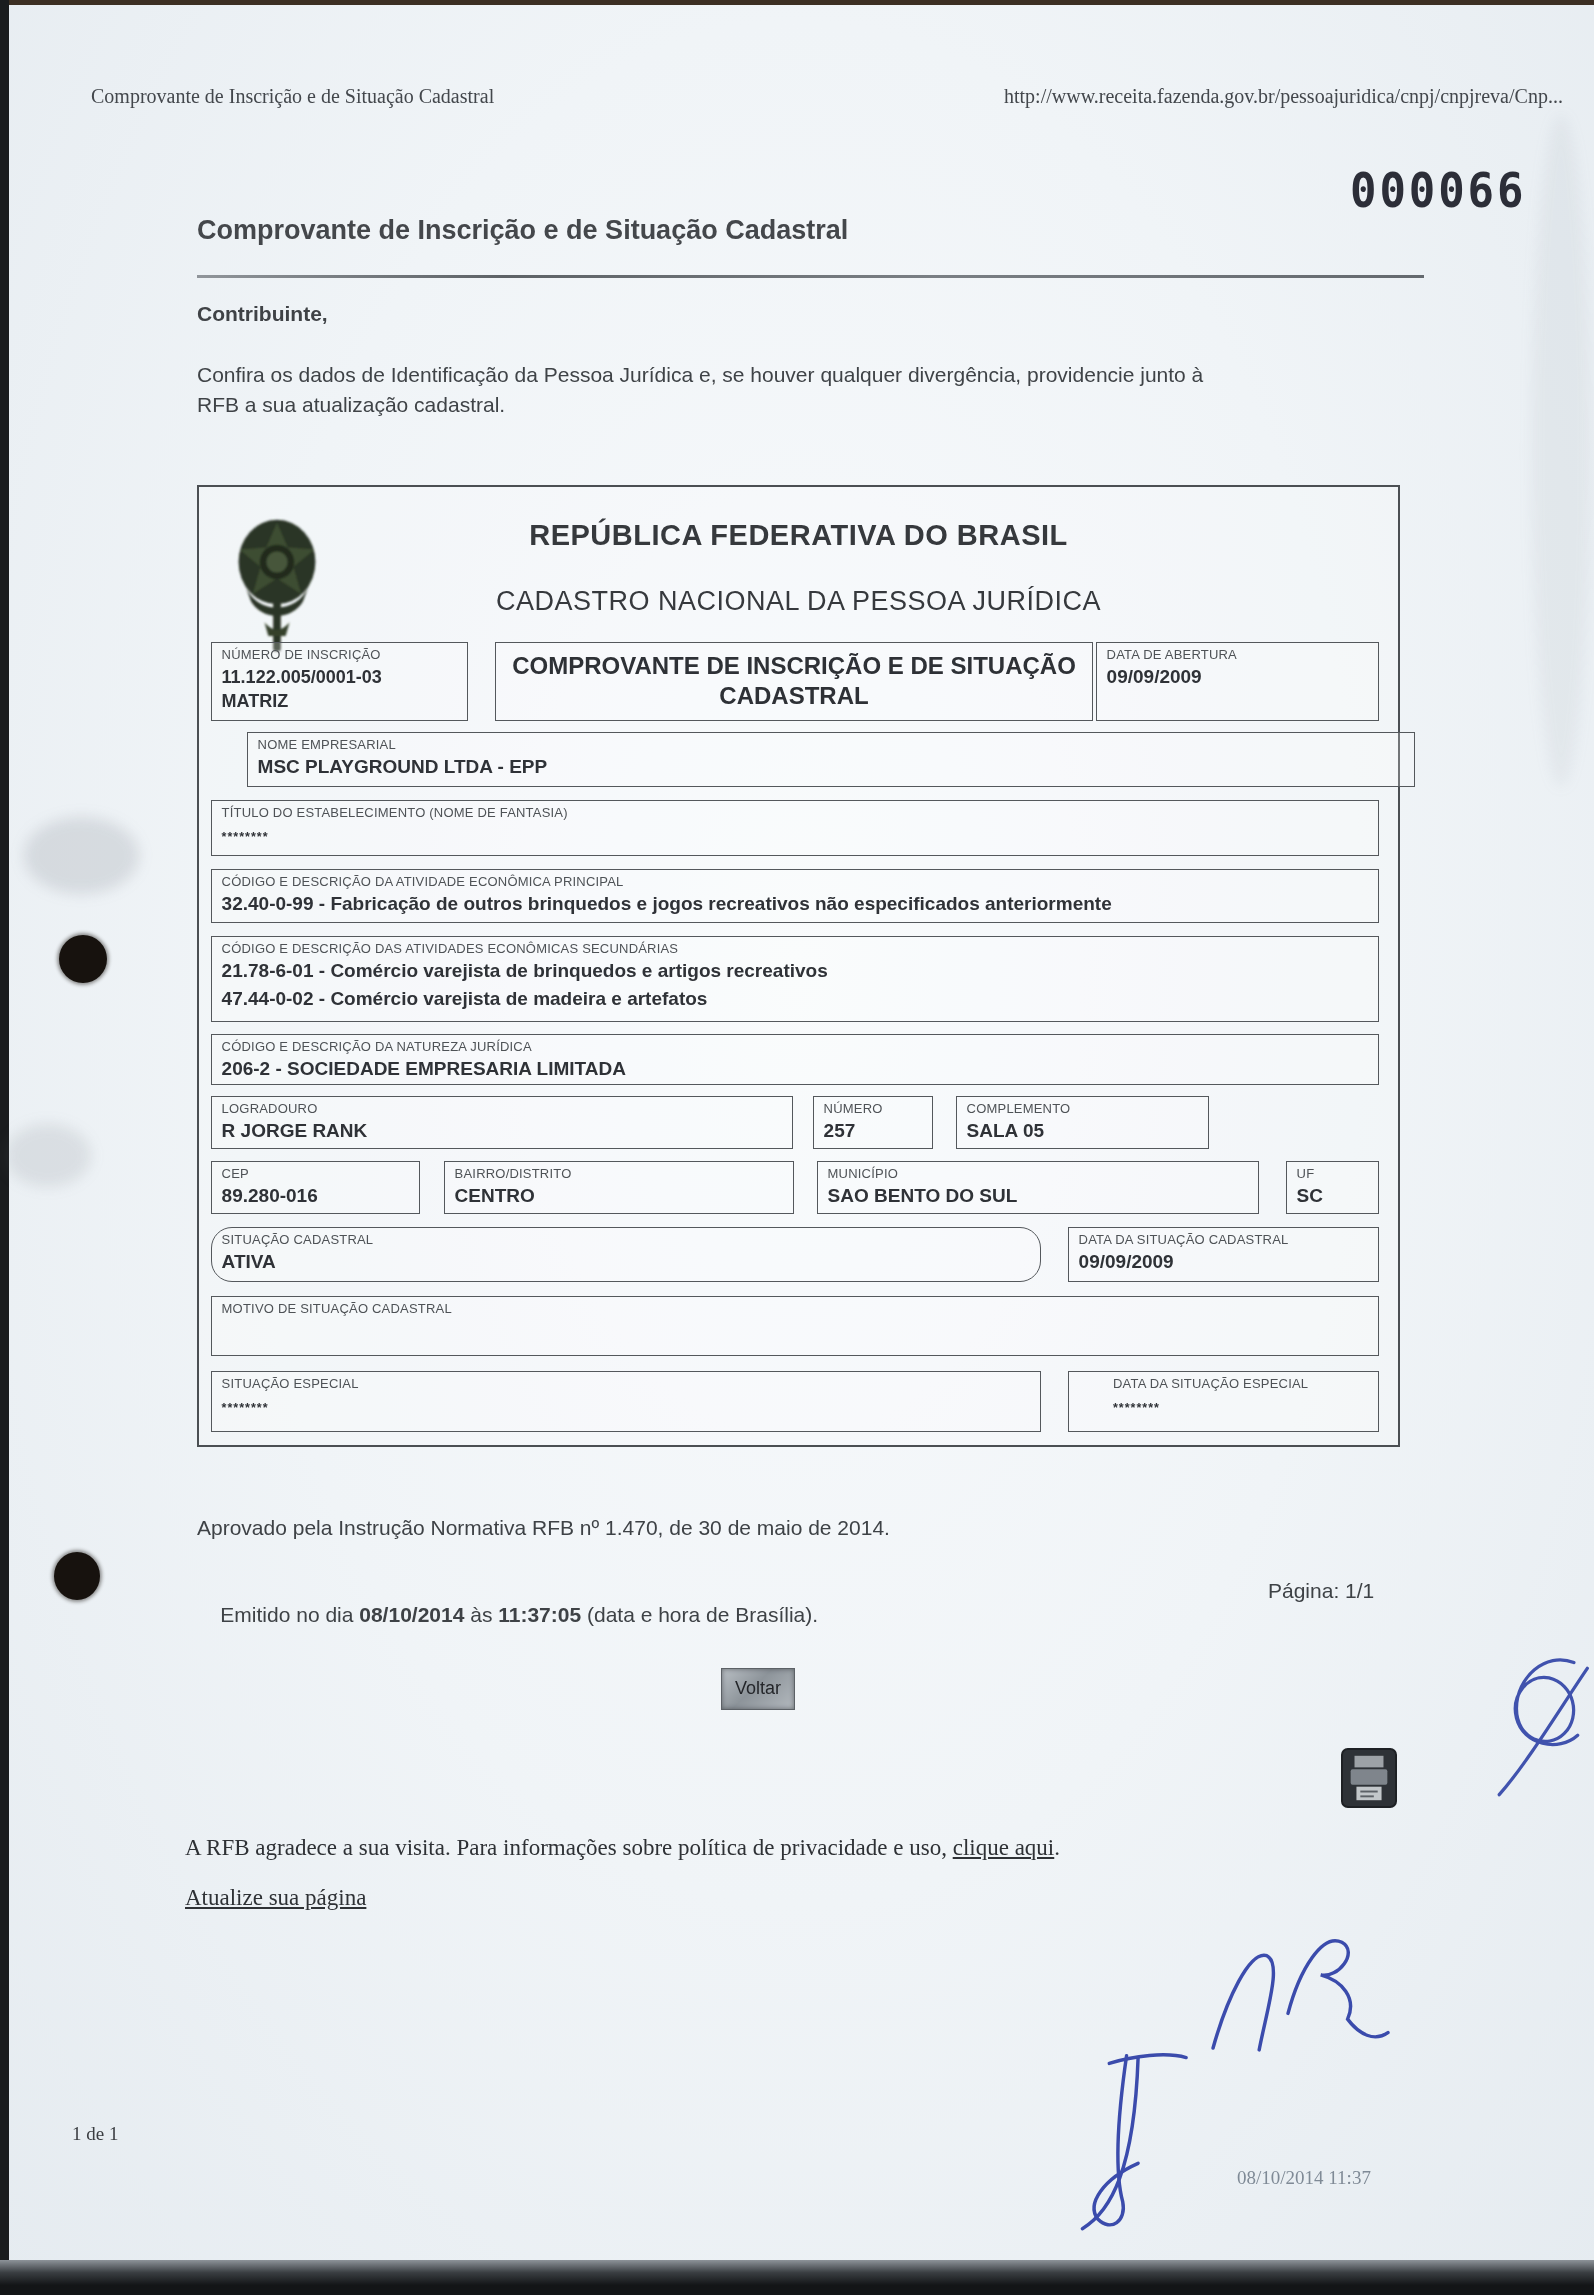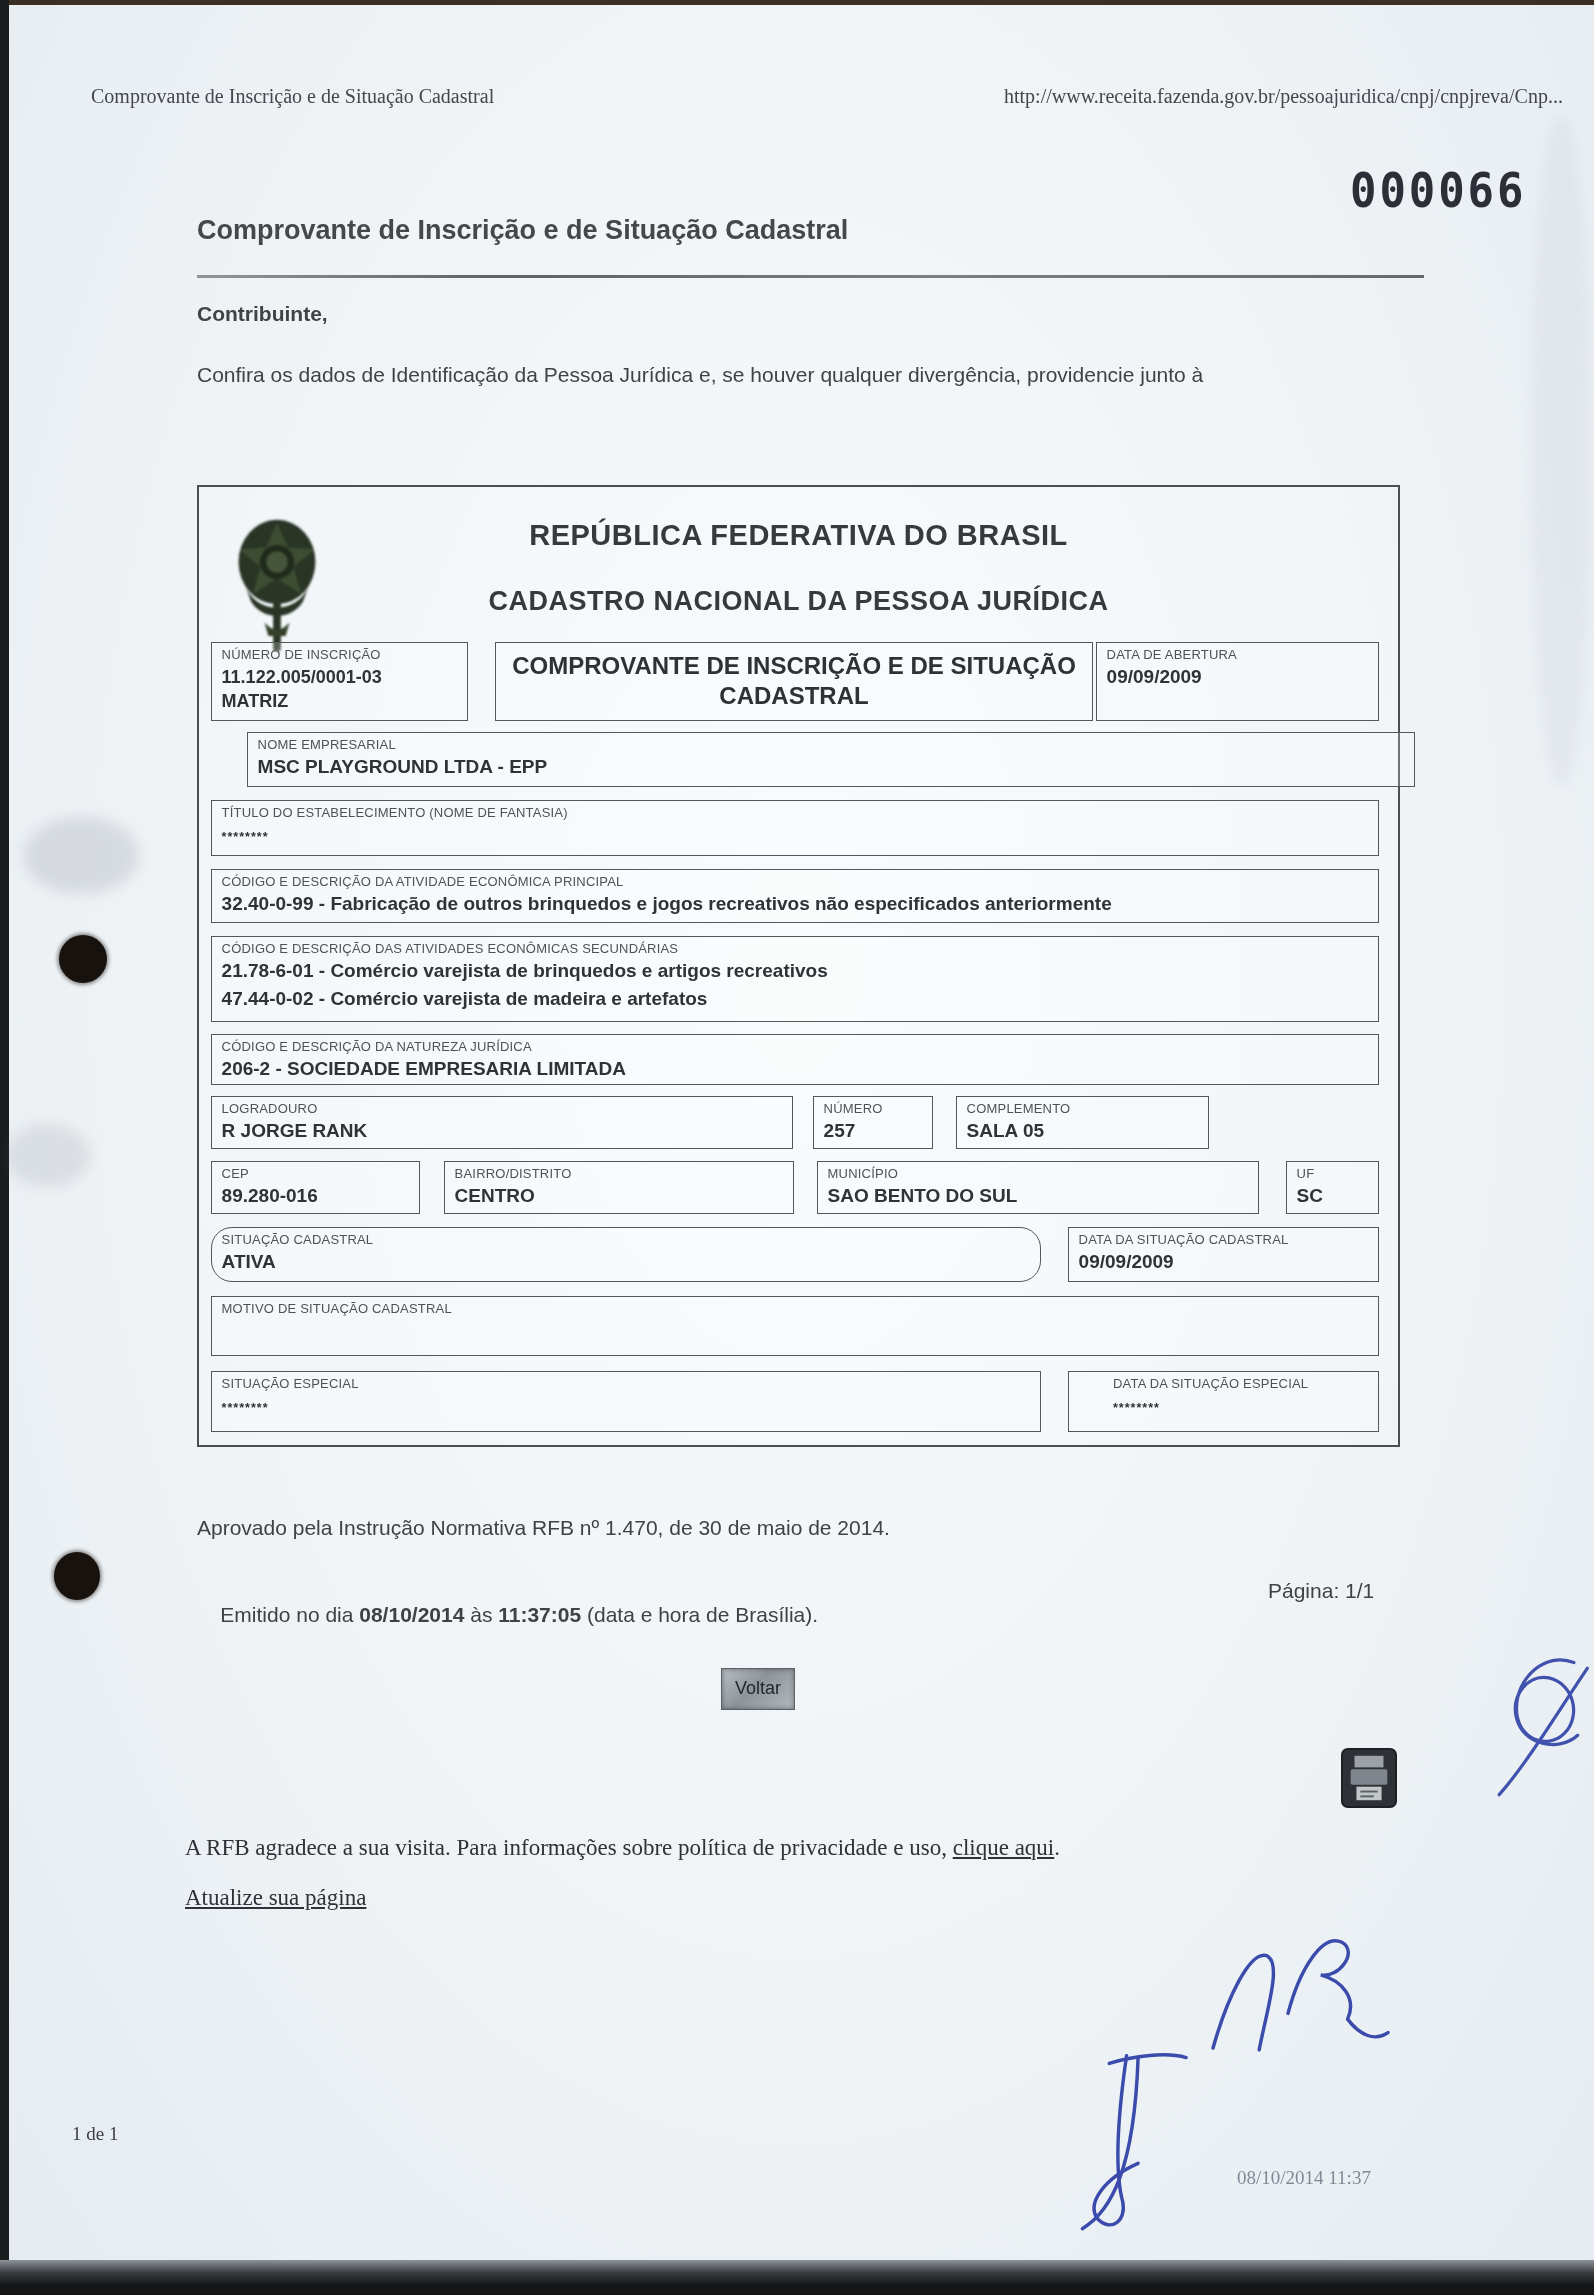--- a/index.html
+++ b/index.html
@@ -29,21 +29,21 @@
         background:linear-gradient(90deg,#90959a,#5d6266 25%,#7a7f84 60%,#64696e);}
   .salutation{left:197px;top:302px;font-size:21px;font-weight:bold;color:#3f4246;}
   .intro{left:197px;top:360px;font-size:21px;line-height:30px;color:#3f4347;}
 
   
   .cert{left:197px;top:485px;width:1203px;height:962px;border:2.9px solid #4b4f53;
         box-sizing:border-box;background:rgba(255,255,255,.18);}
   .cert-title1{left:197px;top:519px;width:1203px;text-align:center;font-size:29px;
         font-weight:bold;color:#36393d;letter-spacing:0.5px;}
   .cert-title2{left:197px;top:586px;width:1203px;text-align:center;font-size:27px;
-        font-weight:bold;color:#36393d;letter-spacing:0.5px;}
+        font-weight:normal;color:#36393d;letter-spacing:0.5px;}
 
   .fbox{border:1.9px solid #54585c;box-sizing:border-box;padding:3.8px 9.6px 2.9px;
         background:rgba(255,255,255,.22);overflow:hidden;}
   .flabel{font-size:13px;color:#4e5256;letter-spacing:0.2px;line-height:16.3px;}
   .fvalue{font-size:19px;font-weight:bold;color:#2f3237;line-height:24px;margin-top:1.9px;}
   .fstars{font-size:12.5px;letter-spacing:1px;margin-top:3.8px;}
   .center-box{text-align:center;}
   .center-box .fvalue{font-size:24px;line-height:30px;margin-top:3.8px;color:#2e3136;}
 
   .approval{left:197px;top:1516px;font-size:21px;color:#3e4246;}
@@ -78,20 +78,21 @@
   <div class="abs serif print-head" style="left:91px;">Comprovante de Inscrição e de Situação Cadastral</div>
   <div class="abs serif print-head" style="left:1004px;">http://www.receita.fazenda.gov.br/pessoajuridica/cnpj/cnpjreva/Cnp...</div>
 
   <div class="abs stamp">000066</div>
 
   <div class="abs sans doc-title">Comprovante de Inscrição e de Situação Cadastral</div>
   <div class="abs rule"></div>
   <div class="abs sans salutation">Contribuinte,</div>
   <div class="abs sans intro">
     <div>Confira os dados de Identificação da Pessoa Jurídica e, se houver qualquer divergência, providencie junto à</div>
+    <div>RFB a sua atualização cadastral.</div>
   </div>
 
   <div class="abs cert"></div>
 
   <svg class="abs" style="left:228px;top:509px;" width="98" height="156" viewBox="0 0 102 162">
     <defs>
         <filter id="b">
           <feGaussianBlur stdDeviation="1"></feGaussianBlur>
         </filter>
       </defs>

